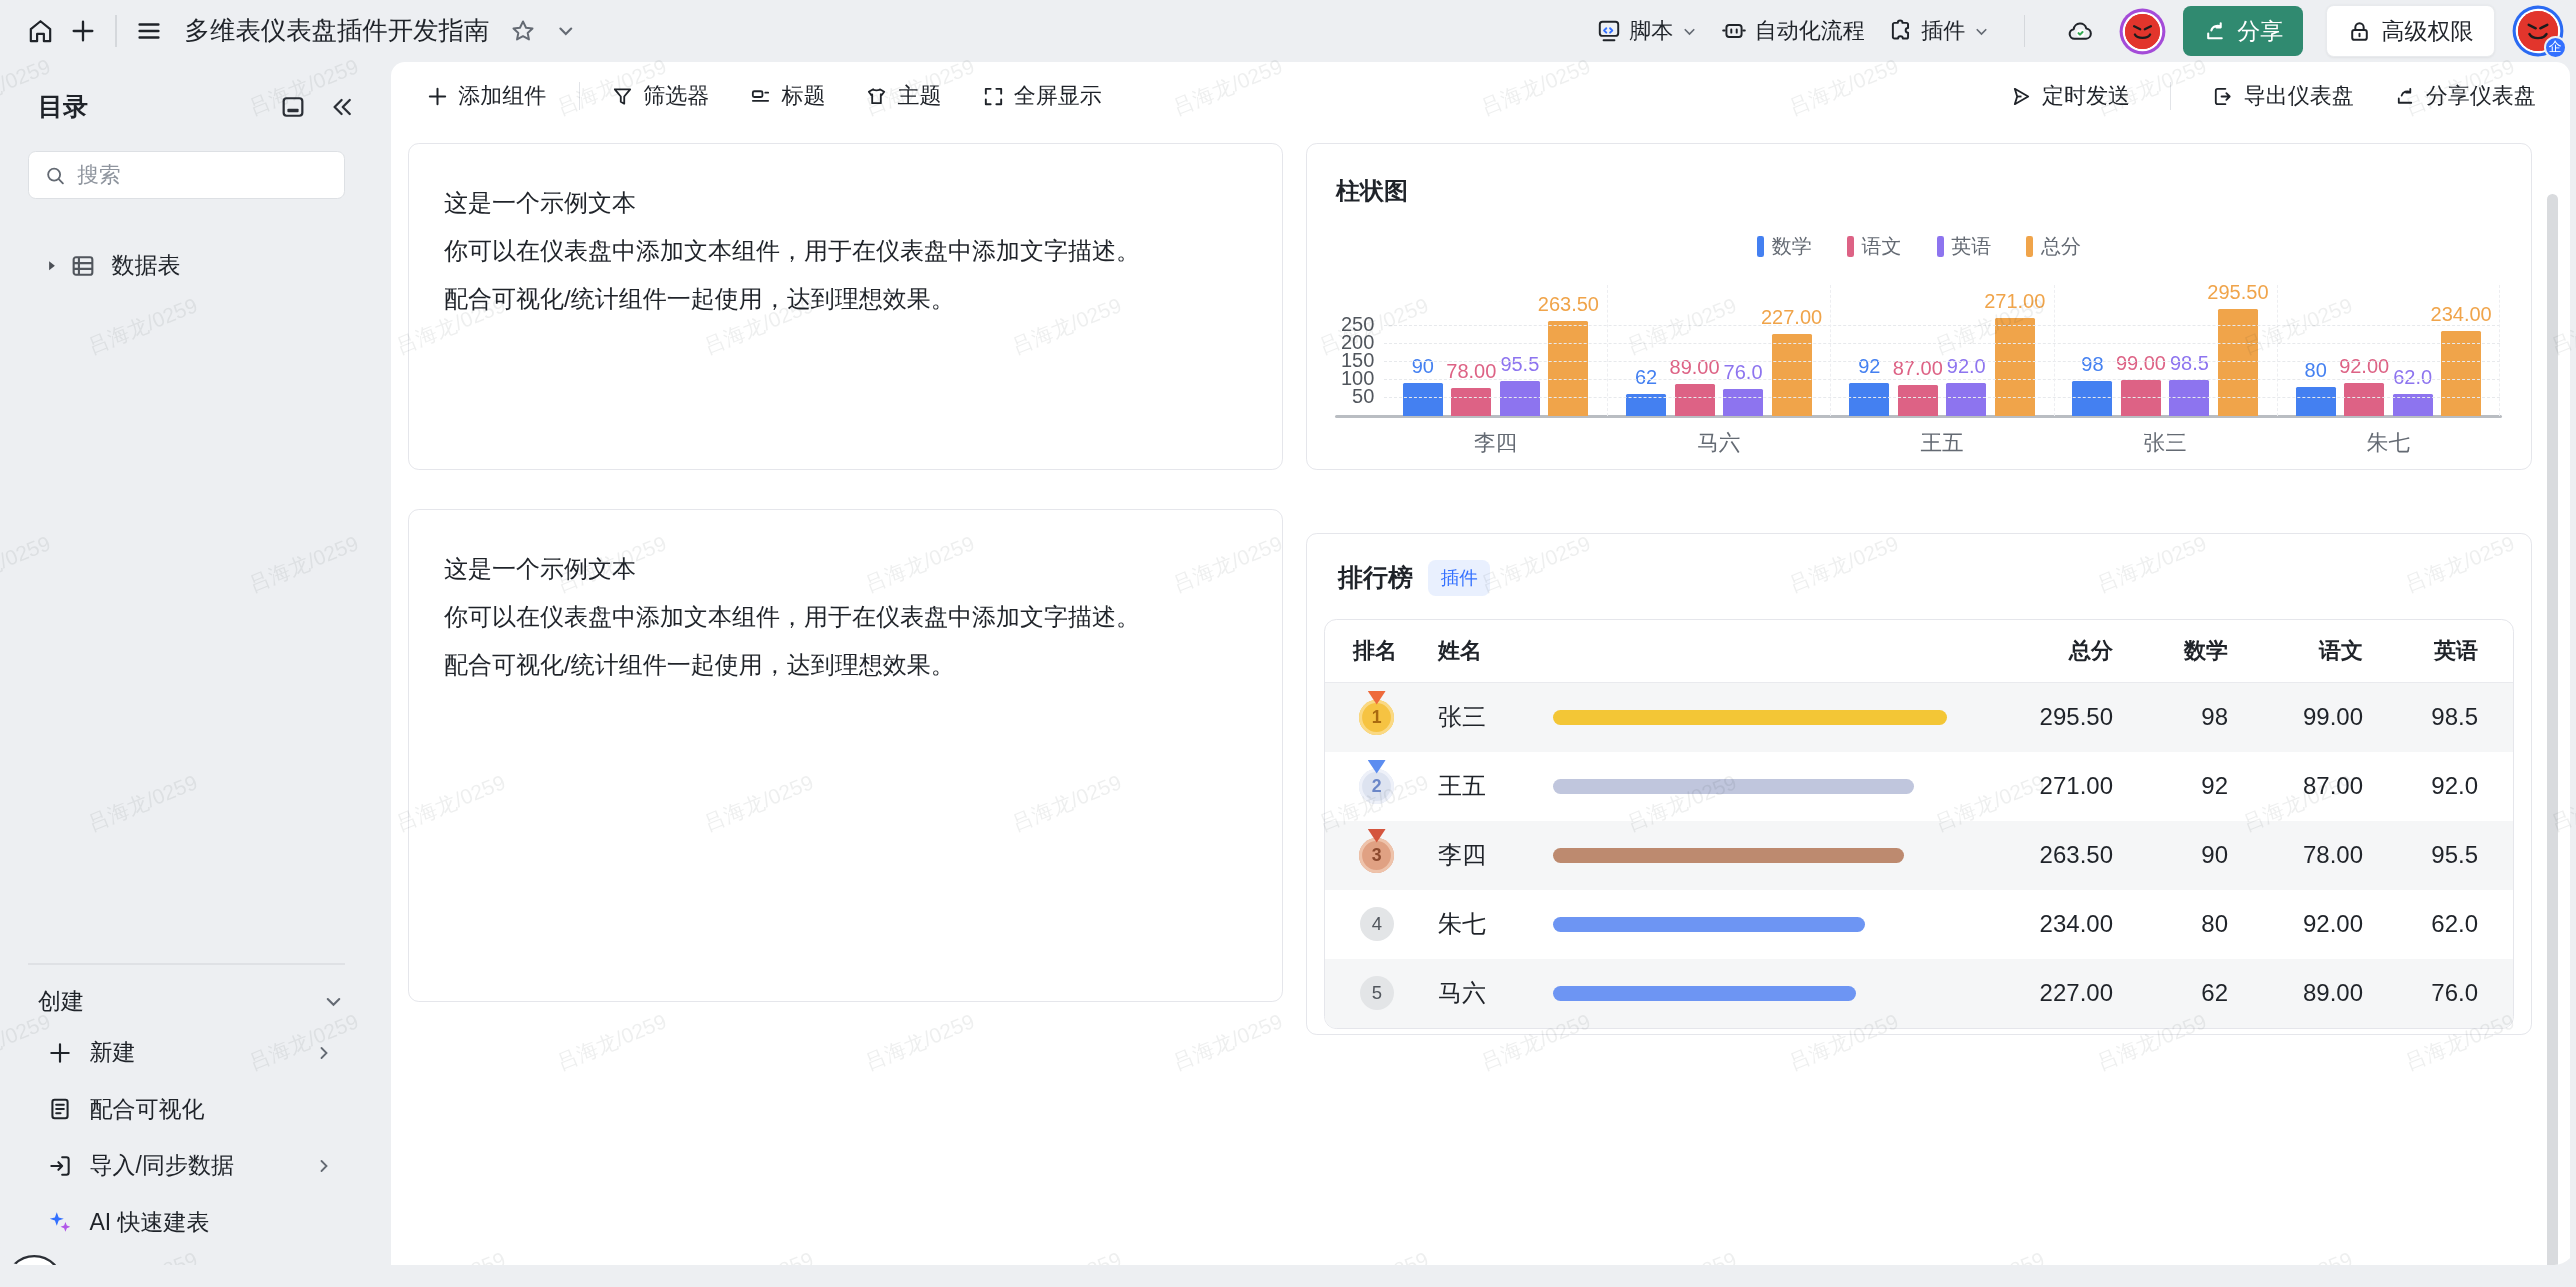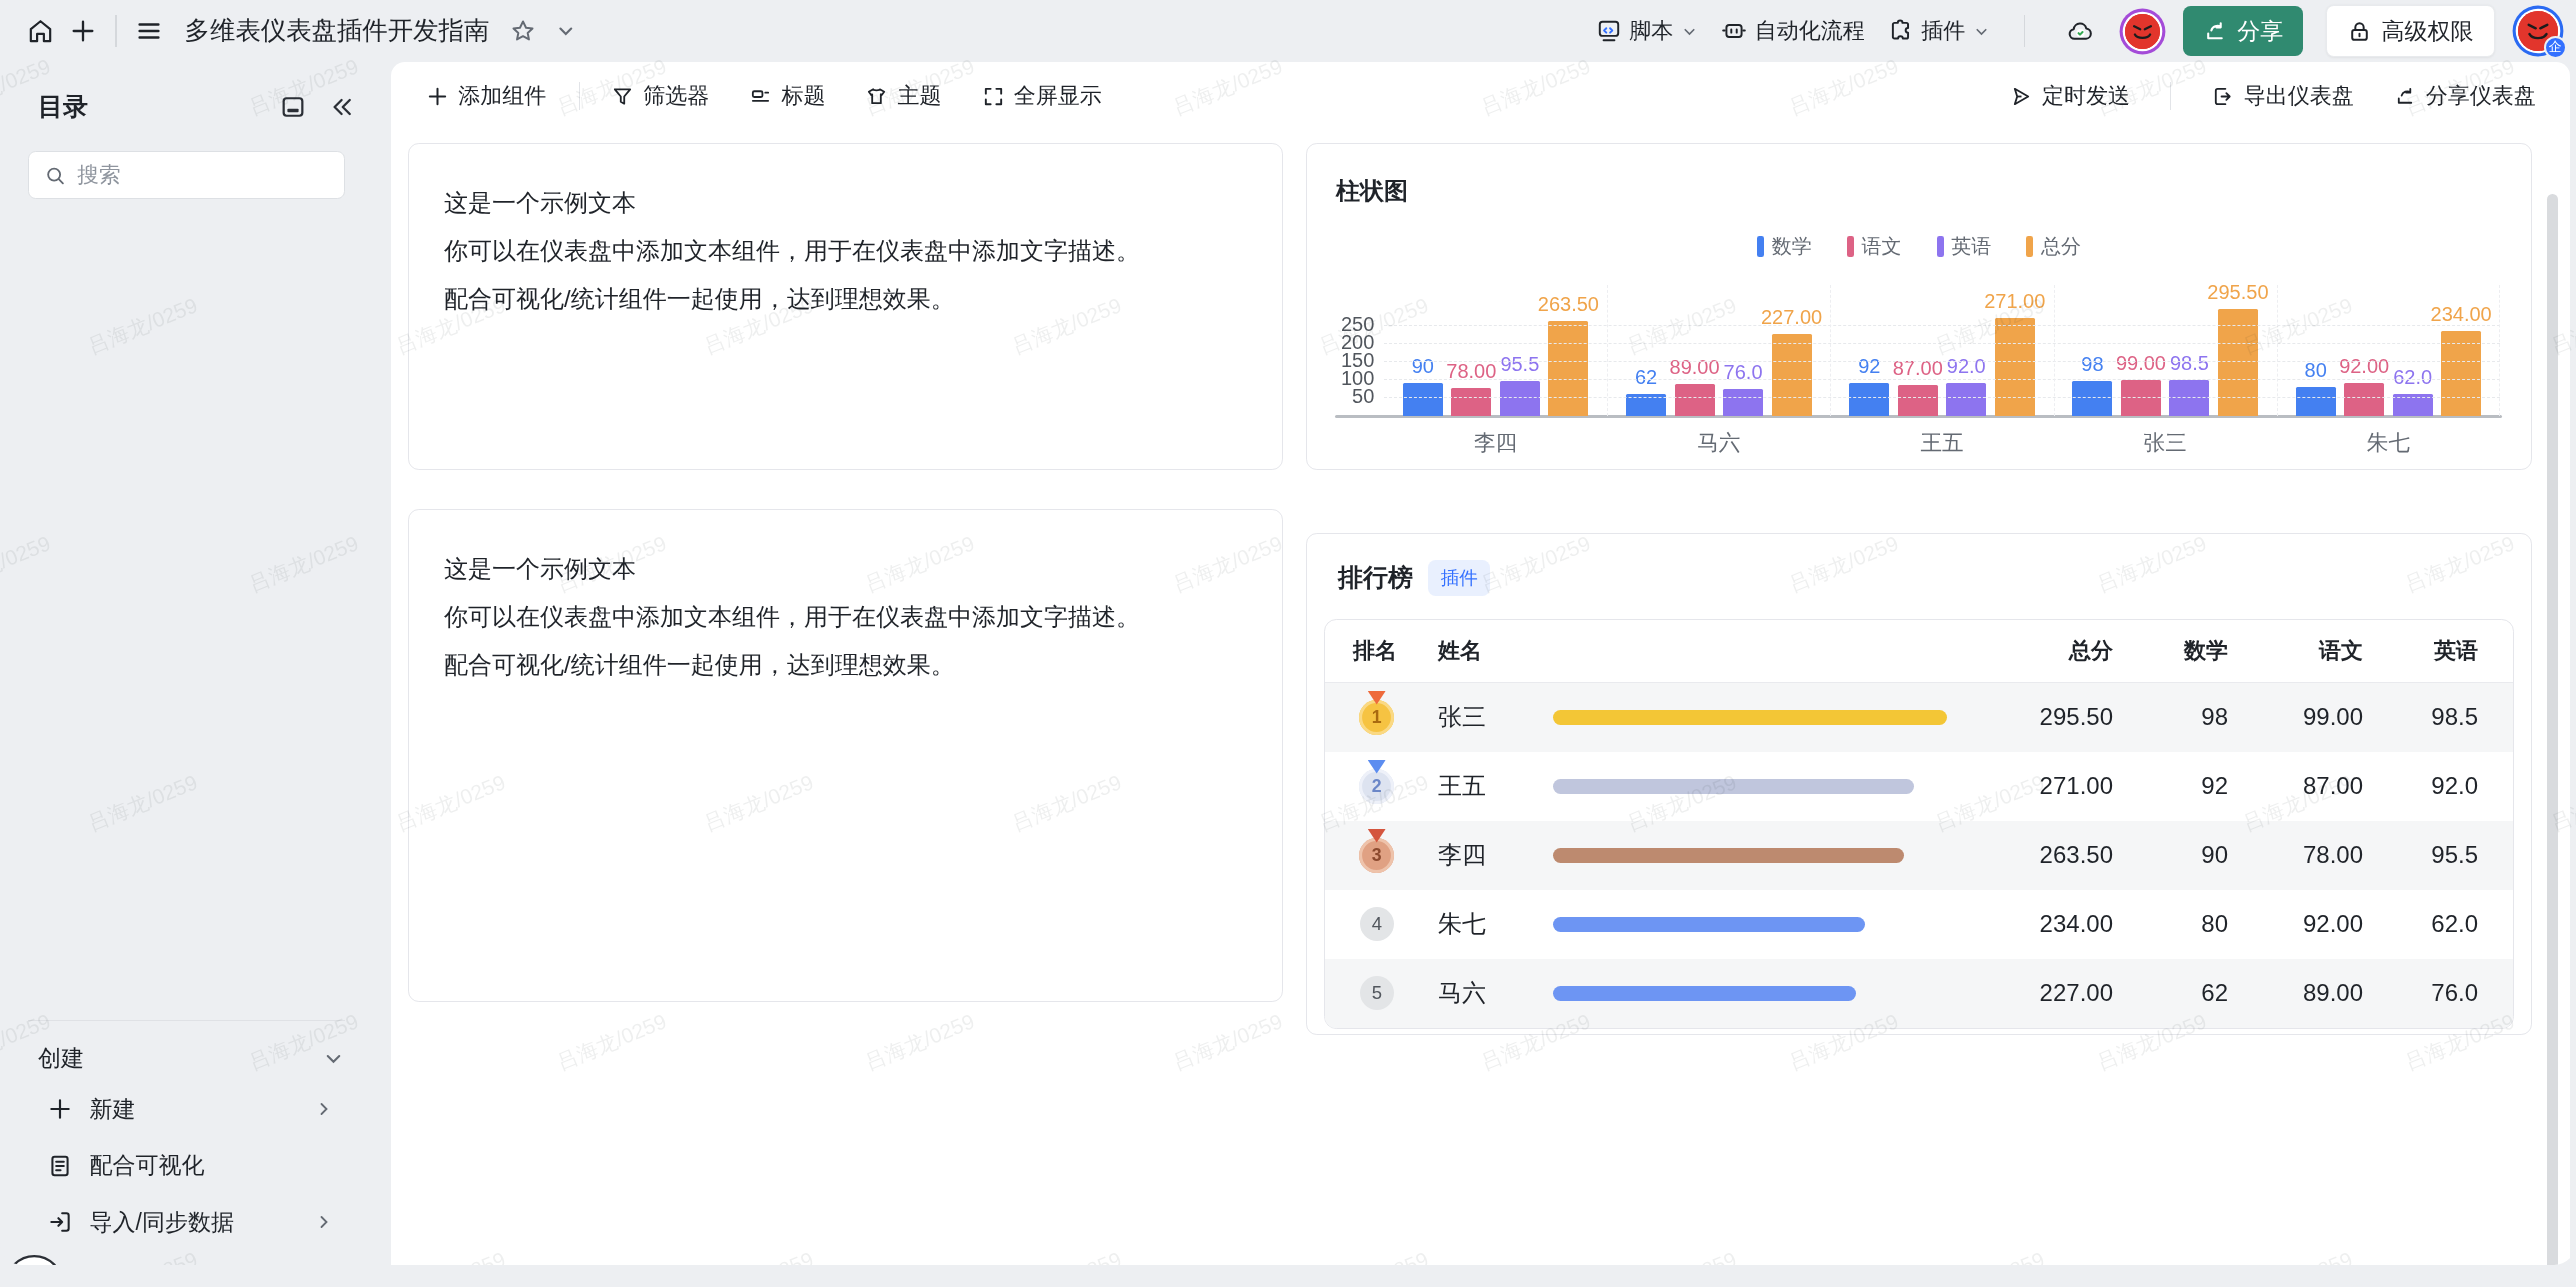--- a/index.html
+++ b/index.html
@@ -239,20 +239,34 @@
 
     <div class="search-box">
       <svg class="ic" width="25" height="25" viewBox="0 0 24 24" fill="none" stroke="#646a73" stroke-width="2">
           <circle cx="11" cy="11" r="6.5"></circle>
           <path d="M16 16l4.5 4.5" stroke-linecap="round"></path>
         </svg>
       <input type="text" placeholder="搜索" style="">
     </div>
 
     <div class="tree">
+      <div class="tree-row">
+        <span class="caret">
+          <svg class="ic" width="15.4" height="15.4" viewBox="0 0 24 24">
+              <path d="M8 5l9 7-9 7z" fill="#4b4f56"></path>
+            </svg>
+        </span>
+        <span class="t-icon">
+          <svg class="ic" width="28" height="28" viewBox="0 0 24 24" fill="none" stroke="#51565d" stroke-width="1.8">
+              <rect x="4" y="4.5" width="16" height="15" rx="2"></rect>
+              <path d="M4 9.5h16M4 14.5h16M8.5 4.5v15"></path>
+            </svg>
+        </span>
+        <span>数据表</span>
+      </div>
 
     </div>
 
     <div class="sb-bottom">
       <div class="sb-divider"></div>
       <div class="sb-sec">
         <span>创建</span>
         <svg class="ic chev" width="23" height="23" viewBox="0 0 24 24" fill="none" stroke="#646a73" stroke-width="2.2" stroke-linecap="round">
             <path d="M6 9.5l6 6 6-6"></path>
           </svg>
@@ -275,20 +289,27 @@
       </div>
       <div class="sb-item">
         <svg class="ic" width="26" height="26" viewBox="0 0 24 24" fill="none" stroke="#1f2329" stroke-width="1.9" stroke-linecap="round" stroke-linejoin="round">
             <path d="M14 4h4a2 2 0 0 1 2 2v12a2 2 0 0 1-2 2h-4"></path>
             <path d="M4 12h10M10.5 8.5 14 12l-3.5 3.5"></path>
           </svg>
         <span>导入/同步数据</span>
         <svg class="ic chev-r" width="20" height="20" viewBox="0 0 24 24" fill="none" stroke="#646a73" stroke-width="2.2" stroke-linecap="round">
             <path d="M9 6l6 6-6 6"></path>
           </svg>
+      </div>
+      <div class="sb-item">
+        <svg class="ic" width="26" height="26" viewBox="0 0 24 24">
+            <path d="M9 3l1.8 4.8L15.5 9l-4.7 1.6L9 15.5 7.3 10.6 2.5 9l4.8-1.2z" fill="#3370ff"></path>
+            <path d="M17 12l1.3 3.2 3.2 1.2-3.2 1.3L17 21l-1.2-3.3-3.3-1.3 3.3-1.2z" fill="#b158e8"></path>
+          </svg>
+        <span>AI 快速建表</span>
       </div>
     </div>
   </div>
 
   <div class="mascot">
     <svg width="66" height="46" viewBox="0 0 86 60">
       <circle cx="42" cy="40" r="36" fill="#fff" stroke="#2b2f36" stroke-width="3"></circle>
       <circle cx="30" cy="32" r="3" fill="#2b2f36"></circle>
         <circle cx="56" cy="32" r="3" fill="#2b2f36"></circle>
       <path d="M34 42c3 4 6 4 9 0 3 4 6 4 9 0" fill="none" stroke="#2b2f36" stroke-width="2.6" stroke-linecap="round"></path>

